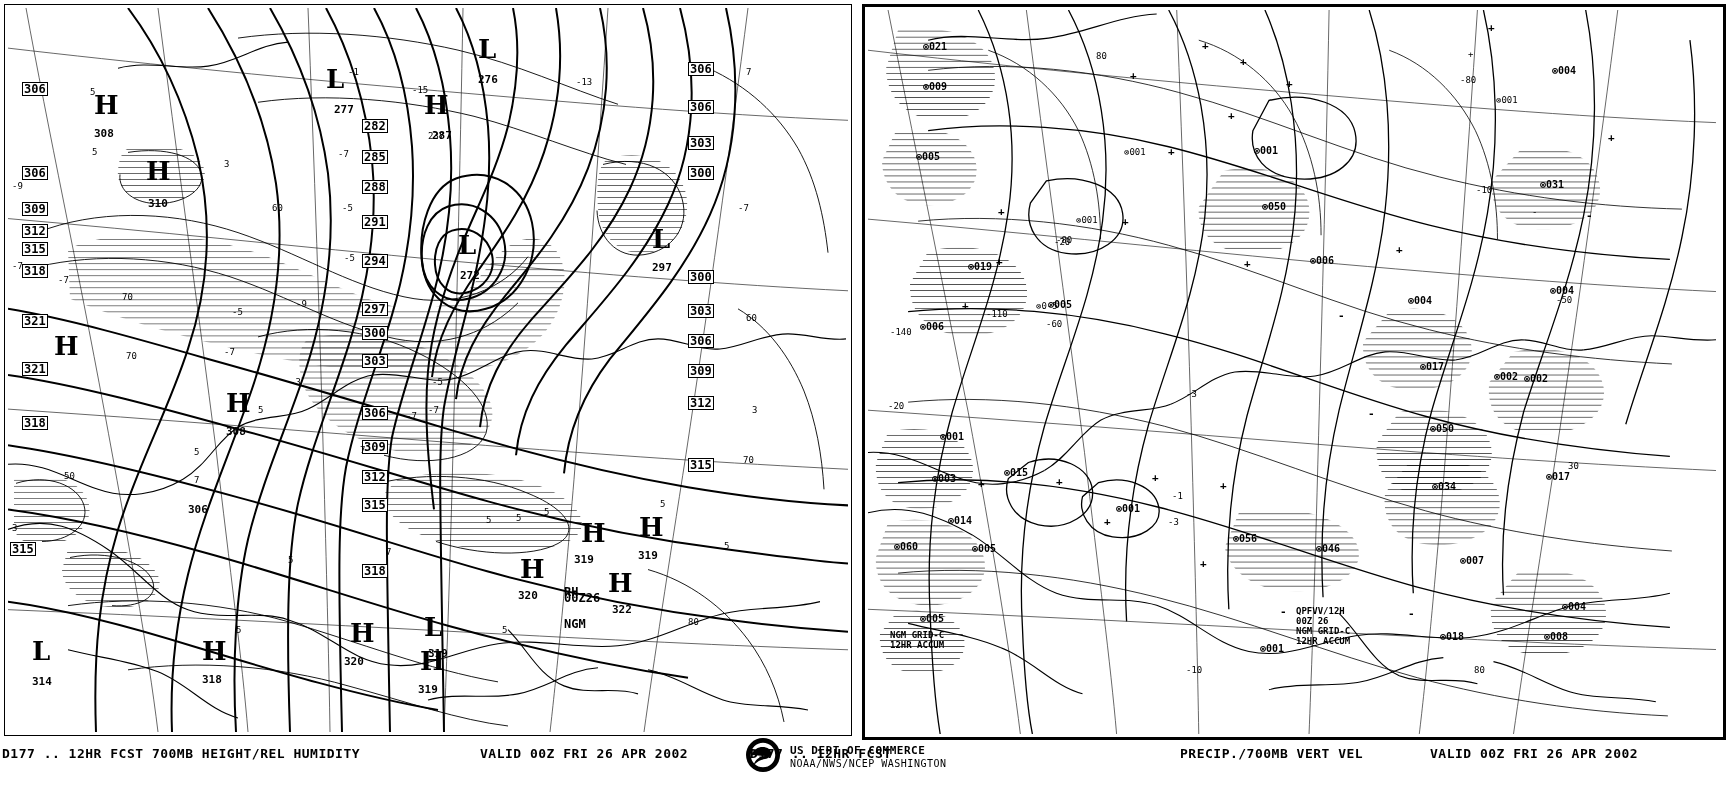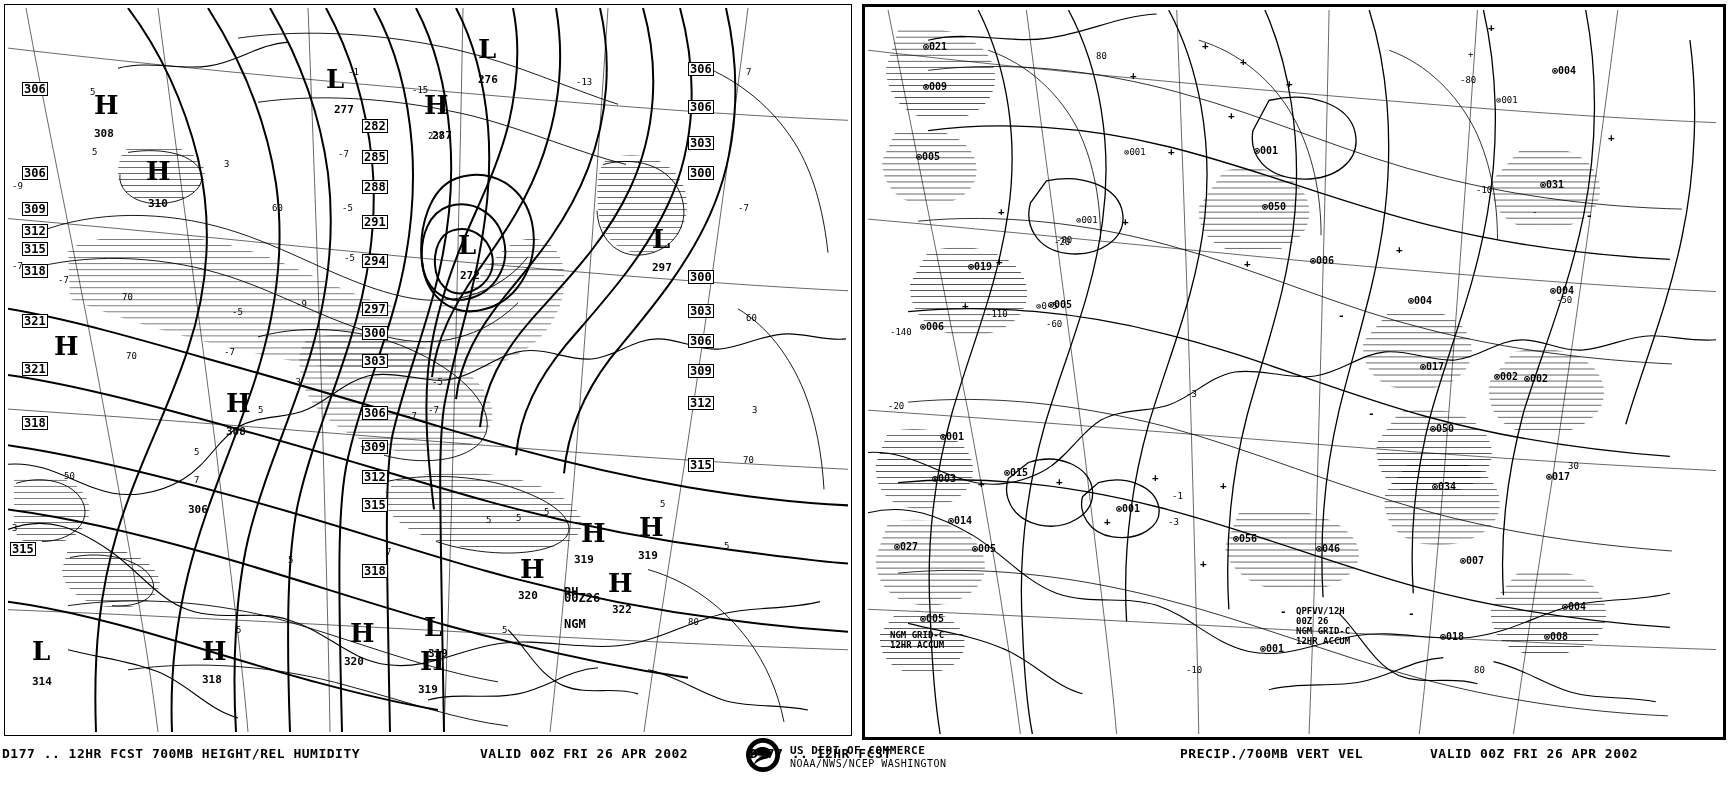--- a/index.html
+++ b/index.html
@@ -371,21 +371,21 @@
       <div class="pv" style="left:55px;top:32px">⊗021</div>
       <div class="pv" style="left:55px;top:72px">⊗009</div>
       <div class="pv" style="left:48px;top:142px">⊗005</div>
       <div class="pv" style="left:100px;top:252px">⊗019</div>
       <div class="pv" style="left:180px;top:290px">⊗005</div>
       <div class="pv" style="left:52px;top:312px">⊗006</div>
       <div class="pv" style="left:72px;top:422px">⊗001</div>
       <div class="pv" style="left:64px;top:464px">⊗003</div>
       <div class="pv" style="left:136px;top:458px">⊗015</div>
       <div class="pv" style="left:80px;top:506px">⊗014</div>
-      <div class="pv" style="left:26px;top:532px">⊗027</div>
+      <div class="pv" style="left:26px;top:532px">⊗060</div>
       <div class="pv" style="left:104px;top:534px">⊗005</div>
       <div class="pv" style="left:52px;top:604px">⊗005</div>
       <div class="pv" style="left:248px;top:494px">⊗001</div>
       <div class="pv" style="left:365px;top:524px">⊗056</div>
       <div class="pv" style="left:448px;top:534px">⊗046</div>
       <div class="pv" style="left:386px;top:136px">⊗001</div>
       <div class="pv" style="left:394px;top:192px">⊗050</div>
       <div class="pv" style="left:442px;top:246px">⊗006</div>
       <div class="pv" style="left:540px;top:286px">⊗004</div>
       <div class="pv" style="left:552px;top:352px">⊗017</div>

